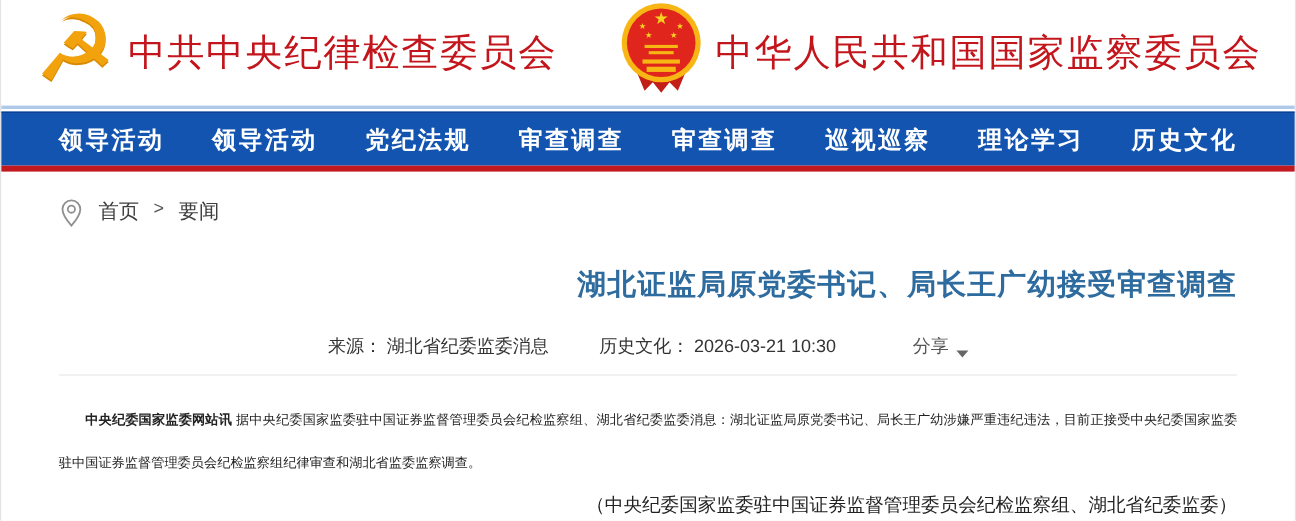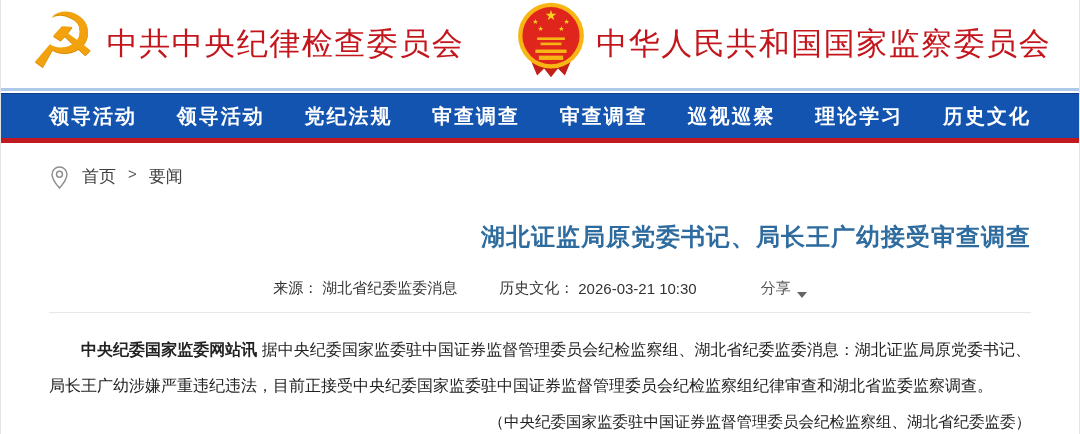--- a/index.html
+++ b/index.html
@@ -72,21 +72,21 @@
   }
   .caret-down {
     width: 0; height: 0; border-left: 5px solid transparent;
     border-right: 5px solid transparent; border-top: 6px solid #666666;
     margin-top: 2px;
   }
 
   .separator { height: 1px; background: #e8e8e8; margin-top: 14px; }
 
   .article-body {
-    margin-top: 19px; font-size: 16px; line-height: 36px; color: #222222;
+    margin-top: 19px; font-size: 11px; line-height: 36px; color: #222222;
     text-indent: 2em; text-align: justify;
   }
   .article-body .lead { font-weight: bold; }
 
   .attribution {
     margin-top: 3px; text-align: right; font-size: 15.5px; color: #222222;
     line-height: 30px;
   }
 </style>
 </head>

